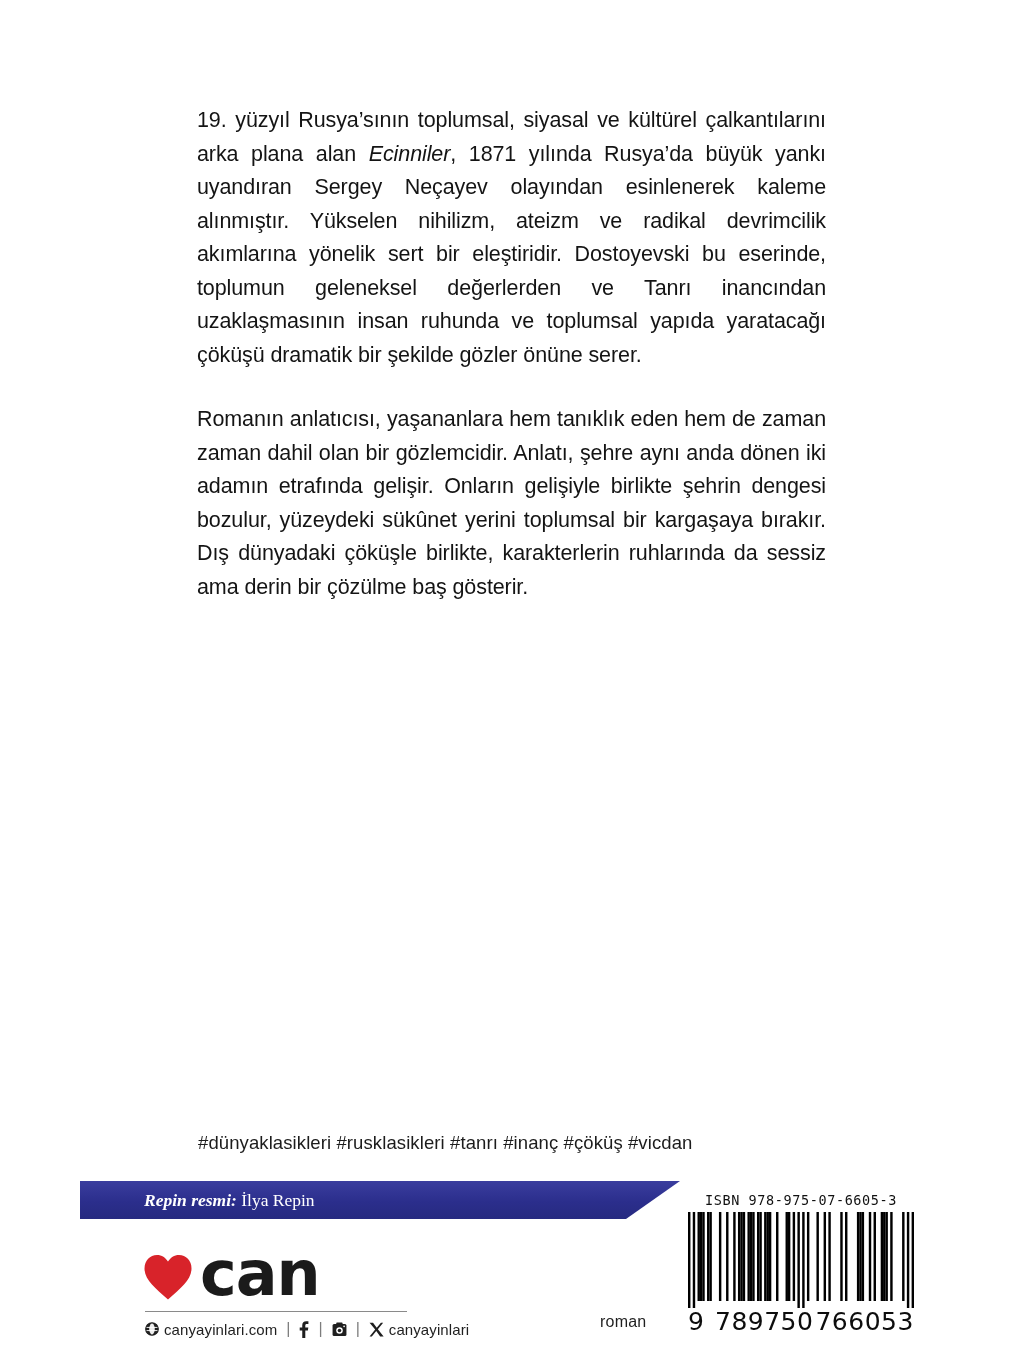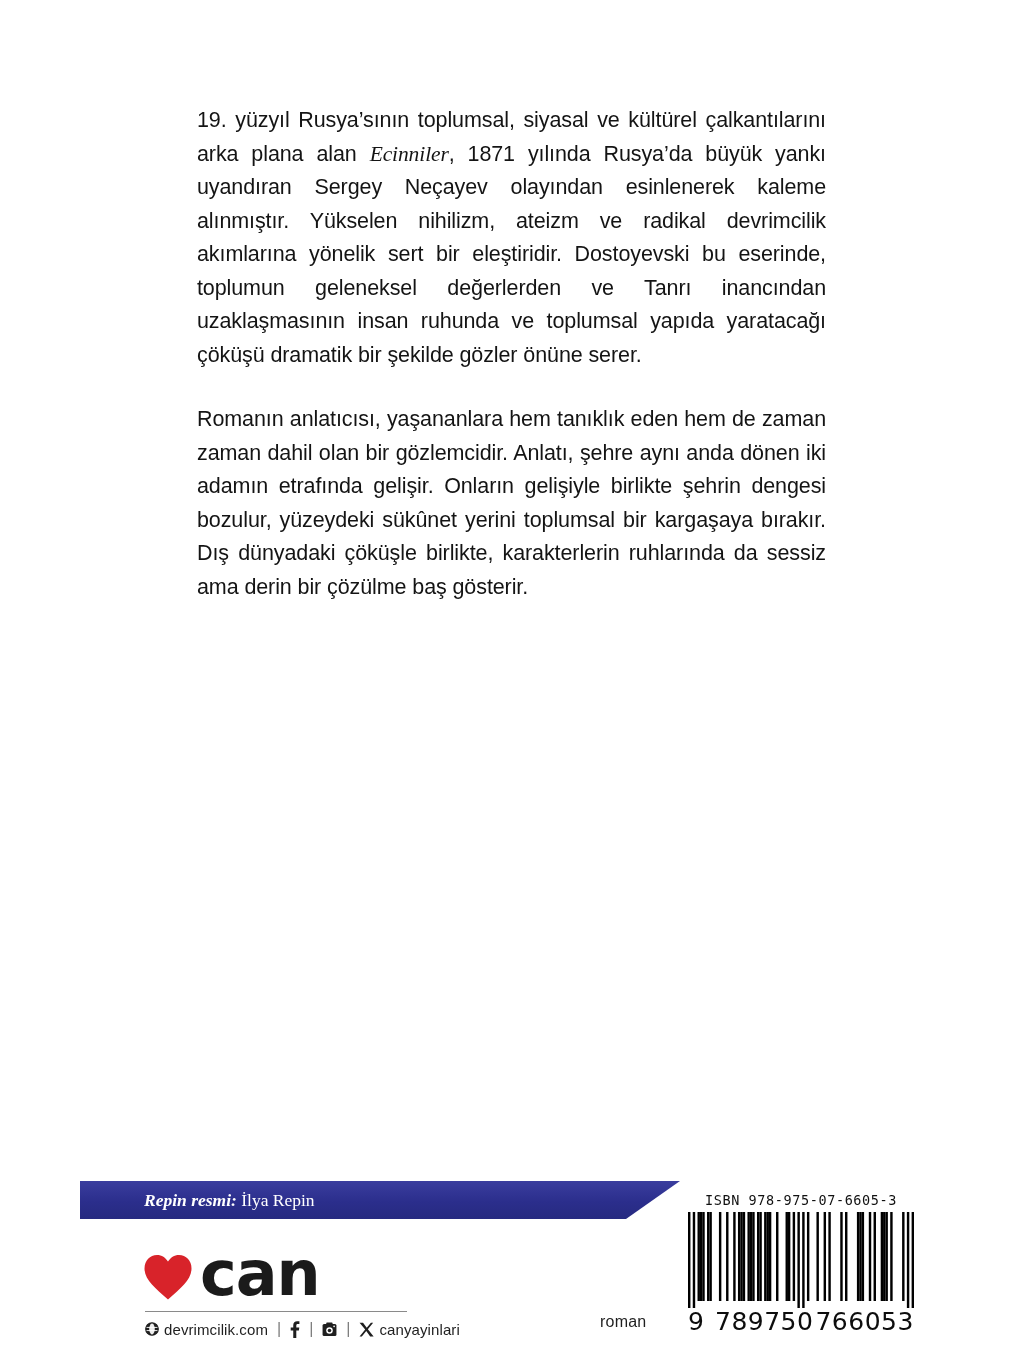--- a/index.html
+++ b/index.html
@@ -35,21 +35,20 @@
     line-height: 33.5px;
     text-align: justify;
     text-justify: inter-word;
     letter-spacing: -0.1px;
     color: #141414;
     font-weight: 400;
   }
   .para:last-child { margin-bottom: 0; }
   .para em {
     font-style: italic;
-    font-family: Liberation Serif, serif;
   }
 
   
   .hashtags {
     position: absolute;
     left: 198px;
     top: 1131px;
     font-size: 18.5px;
     line-height: 24px;
     color: #1c1c1c;
@@ -198,20 +197,21 @@
 </head>
 <body>
 
 <div class="page">
 
   <div class="blurb">
     <p class="para" id="p1"><span>19. yüzyıl Rusya’sının toplumsal, siyasal ve kültürel çalkantılarını arka plana alan </span><em>Ecinniler</em><span>, 1871 yılında Rusya’da büyük yankı uyandıran Sergey Neçayev olayından esinlenerek kaleme alınmıştır. Yükselen nihilizm, ateizm ve radikal devrimcilik akımlarına yönelik sert bir eleştiridir. Dostoyevski bu eserinde, toplumun geleneksel değerlerden ve Tanrı inancından uzaklaşmasının insan ruhunda ve toplumsal yapıda yaratacağı çöküşü dramatik bir şekilde gözler önüne serer.</span></p>
     <p class="para" id="p2"><span>Romanın anlatıcısı, yaşananlara hem tanıklık eden hem de zaman zaman dahil olan bir gözlemcidir. Anlatı, şehre aynı anda dönen iki adamın etrafında gelişir. Onların gelişiyle birlikte şehrin dengesi bozulur, yüzeydeki sükûnet yerini toplumsal bir kargaşaya bırakır. Dış dünyadaki çöküşle birlikte, karakterlerin ruhlarında da sessiz ama derin bir çözülme baş gösterir.</span></p>
   </div>
 
+  <div class="hashtags">#dünyaklasikleri #rusklasikleri #tanrı #inanç #çöküş #vicdan</div>
 
   <div class="credit-bar-wrap">
     <div class="credit-bar"></div>
     <div class="credit-text">
       <span class="lbl">Repin resmi:</span>
       <span class="val">İlya Repin</span>
     </div>
   </div>
 
   <div class="logo-block">
@@ -231,21 +231,21 @@
 
       <span class="social-item">
         <span class="ic">
           <svg width="14" height="14" viewBox="0 0 16 16" xmlns="http://www.w3.org/2000/svg" aria-hidden="true">
             <circle cx="8" cy="8" r="7.2" fill="#1f1f1f"></circle>
             <path d="M8 1.2 C 5.6 3 4.8 5.4 4.8 8 C 4.8 10.6 5.6 13 8 14.8 C 10.4 13 11.2 10.6 11.2 8 C 11.2 5.4 10.4 3 8 1.2 Z" fill="#ffffff" opacity="0.92"></path>
             <path d="M1.1 6.2 H14.9 M1.1 9.8 H14.9" stroke="#ffffff" stroke-width="1.1" opacity="0.92"></path>
             <circle cx="8" cy="8" r="7.2" fill="none" stroke="#1f1f1f" stroke-width="1.3"></circle>
           </svg>
         </span>
-        <span class="txt">devrimcilik.com</span>
+        <span class="txt">canyayinlari.com</span>
       </span>
 
       <span class="sep">|</span>
 
       <span class="social-item">
         <span class="ic">
           <svg width="10" height="17" viewBox="0 0 10 17" xmlns="http://www.w3.org/2000/svg" aria-hidden="true">
             <path d="M6.3 17 V9.4 H8.9 L9.3 6.4 H6.3 V4.5 C6.3 3.6 6.55 3.0 7.85 3.0 H9.4 V0.3 C9.1 0.26 8.2 0.17 7.1 0.17 C4.8 0.17 3.25 1.57 3.25 4.14 V6.4 H0.7 V9.4 H3.25 V17 Z" fill="#1f1f1f"></path>
           </svg>
         </span>

